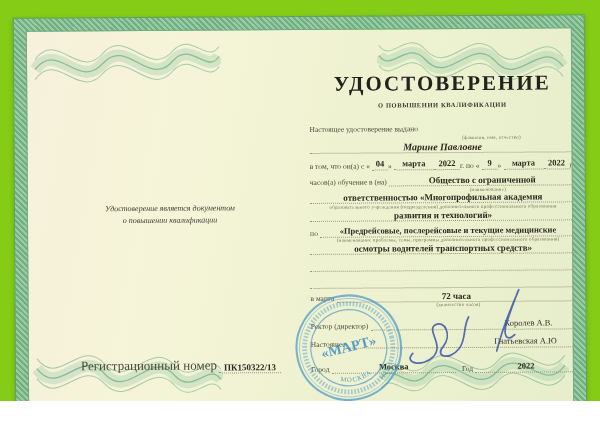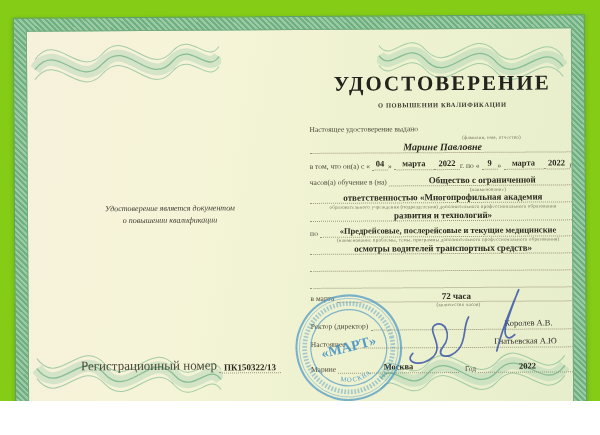--- a/index.html
+++ b/index.html
@@ -152,21 +152,21 @@
       <div class="row" style="top:289px">
         <span class="lbl i">Ректор (директор)</span>
         <span class="seg name-right">Королев А.В.</span>
       </div>
       <div class="row" style="top:307px">
         <span class="lbl i">Настоящее</span>
         <span class="seg name-right" style="padding-right:20px">Гнатьевская А.Ю</span>
       </div>
 
       <div class="row" style="top:332px">
-        <span class="lbl i">Марине</span>
+        <span class="lbl i">Город</span>
         <span class="seg val" style="flex:1.1">Москва</span>
         <span class="lbl i" style="padding-left:6px">Год</span>
         <span class="seg val" style="flex:0.9">2022</span>
       </div>
 
       <div class="row" style="left:52px; top:331px; width:200px">
         <span class="lbl i" style="font-size:13px">Регистрационный номер</span>
         <span class="seg val big">ПК150322/13</span>
       </div>
 

